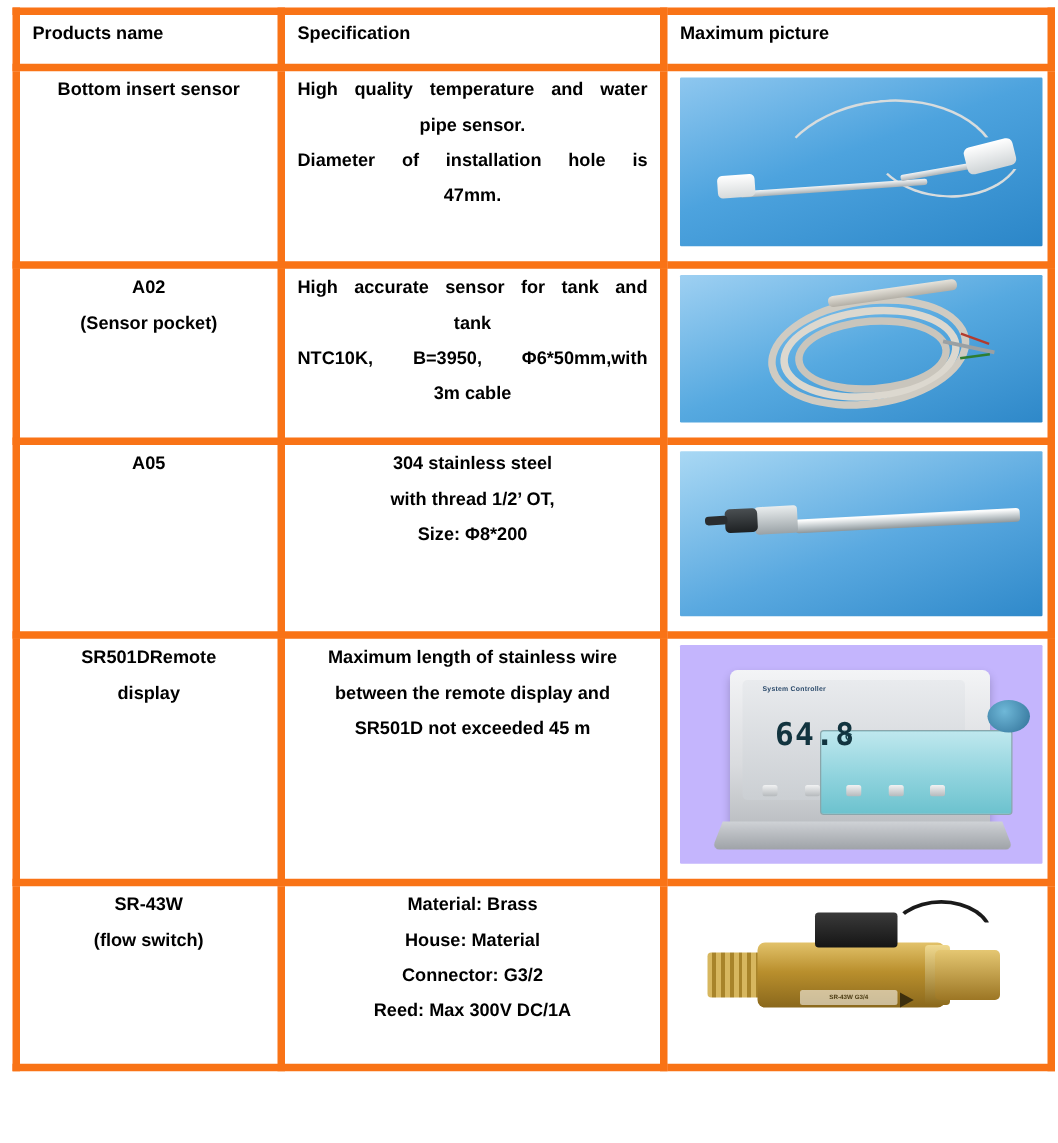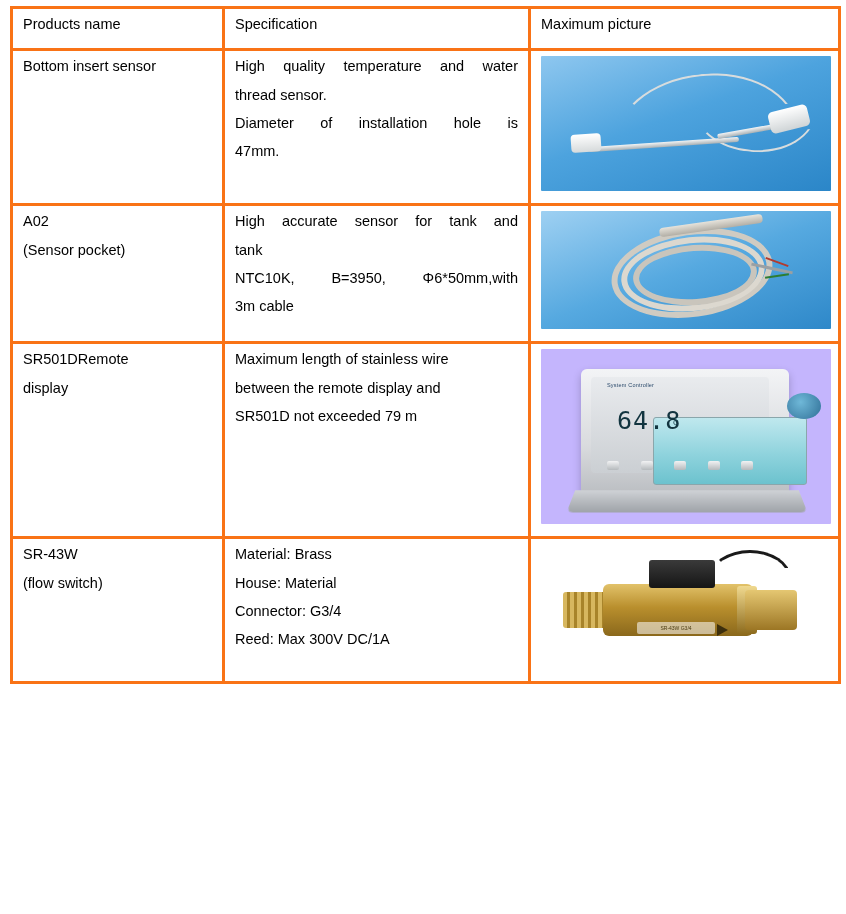--- a/index.html
+++ b/index.html
@@ -21,40 +21,40 @@
     box-sizing: border-box;
     padding: 6px 8px 6px 10px;
   }
   table.products {
     border-collapse: collapse;
     width: 828px;
     table-layout: fixed;
     border: 1px solid #000;
   }
   table.products td, table.products th {
-    border: 3px solid #f97316;
+    border: 6px solid #f97316;
     vertical-align: top;
     padding: 1px 10px 10px 10px;
     font-size: 14.5px;
-    font-weight: normal;
+    font-weight: bold;
     text-align: left;
     line-height: 1.95;
   }
   col.c-name { width: 212px; }
   col.c-spec { width: 306px; }
   col.c-pic  { width: 310px; }
 
   thead td {
     height: 26px;
     padding-top: 8px;
     padding-bottom: 8px;
   }
   .name-cell { line-height: 1.95; }
   .spec-cell { }
-  .spec-line { display: block; }
+  .spec-line { display: block; text-align: center; }
   .spec-line.justify {
     text-align: justify;
     text-align-last: justify;
   }
   .pic-cell {
     padding: 8px 6px 8px 6px;
     text-align: center;
   }
   .photo {
     position: relative;
@@ -358,21 +358,21 @@
       </tr>
     </thead>
     <tbody>
 
       <tr>
         <td class="name-cell">
           <span class="spec-line">Bottom insert sensor</span>
         </td>
         <td class="spec-cell">
           <span class="spec-line justify">High quality temperature and water</span>
-          <span class="spec-line">thread sensor.</span>
+          <span class="spec-line">pipe sensor.</span>
           <span class="spec-line justify">Diameter of installation hole is</span>
           <span class="spec-line">47mm.</span>
         </td>
         <td class="pic-cell">
           <div class="photo photo-1">
             <div class="p1-wire"></div>
             <div class="p1-wire2"></div>
             <div class="p1-rod-a"></div>
             <div class="p1-cap-a"></div>
             <div class="p1-rod-b"></div>
@@ -398,30 +398,48 @@
             <div class="p2-coil p2-c2"></div>
             <div class="p2-coil p2-c3"></div>
             <div class="p2-probe"></div>
             <div class="p2-leads"></div>
             <div class="p2-lead-r"></div>
             <div class="p2-lead-g"></div>
           </div>
         </td>
       </tr>
 
+      <tr>
+        <td class="name-cell">
+          <span class="spec-line">A05</span>
+        </td>
+        <td class="spec-cell">
+          <span class="spec-line">304 stainless steel</span>
+          <span class="spec-line">with thread 1/2’ OT,</span>
+          <span class="spec-line">Size: Φ8*200</span>
+        </td>
+        <td class="pic-cell">
+          <div class="photo photo-3">
+            <div class="p3-rod"></div>
+            <div class="p3-hex"></div>
+            <div class="p3-cap"></div>
+            <div class="p3-tail"></div>
+          </div>
+        </td>
+      </tr>
 
       <tr>
         <td class="name-cell">
           <span class="spec-line">SR501DRemote</span>
           <span class="spec-line">display</span>
         </td>
         <td class="spec-cell">
           <span class="spec-line">Maximum length of stainless wire</span>
           <span class="spec-line">between the remote display and</span>
-          <span class="spec-line">SR501D not exceeded 79 m</span>
+          <span class="spec-line">SR501D not exceeded 45 m</span>
         </td>
         <td class="pic-cell">
           <div class="photo photo-4">
             <div class="p4-body"></div>
             <div class="p4-front">
               <div class="p4-lcd"></div>
             </div>
             <div class="p4-brand">System Controller</div>
             <div class="p4-temp">64.8</div>
             <div class="p4-unit">C</div>
@@ -439,21 +457,21 @@
       </tr>
 
       <tr>
         <td class="name-cell">
           <span class="spec-line">SR-43W</span>
           <span class="spec-line">(flow switch)</span>
         </td>
         <td class="spec-cell">
           <span class="spec-line">Material: Brass</span>
           <span class="spec-line">House: Material</span>
-          <span class="spec-line">Connector: G3/4</span>
+          <span class="spec-line">Connector: G3/2</span>
           <span class="spec-line">Reed: Max 300V DC/1A</span>
         </td>
         <td class="pic-cell">
           <div class="photo photo-5">
             <div class="p5-cable"></div>
             <div class="p5-left"></div>
             <div class="p5-body"></div>
             <div class="p5-hexnut"></div>
             <div class="p5-right"></div>
             <div class="p5-top"></div>

